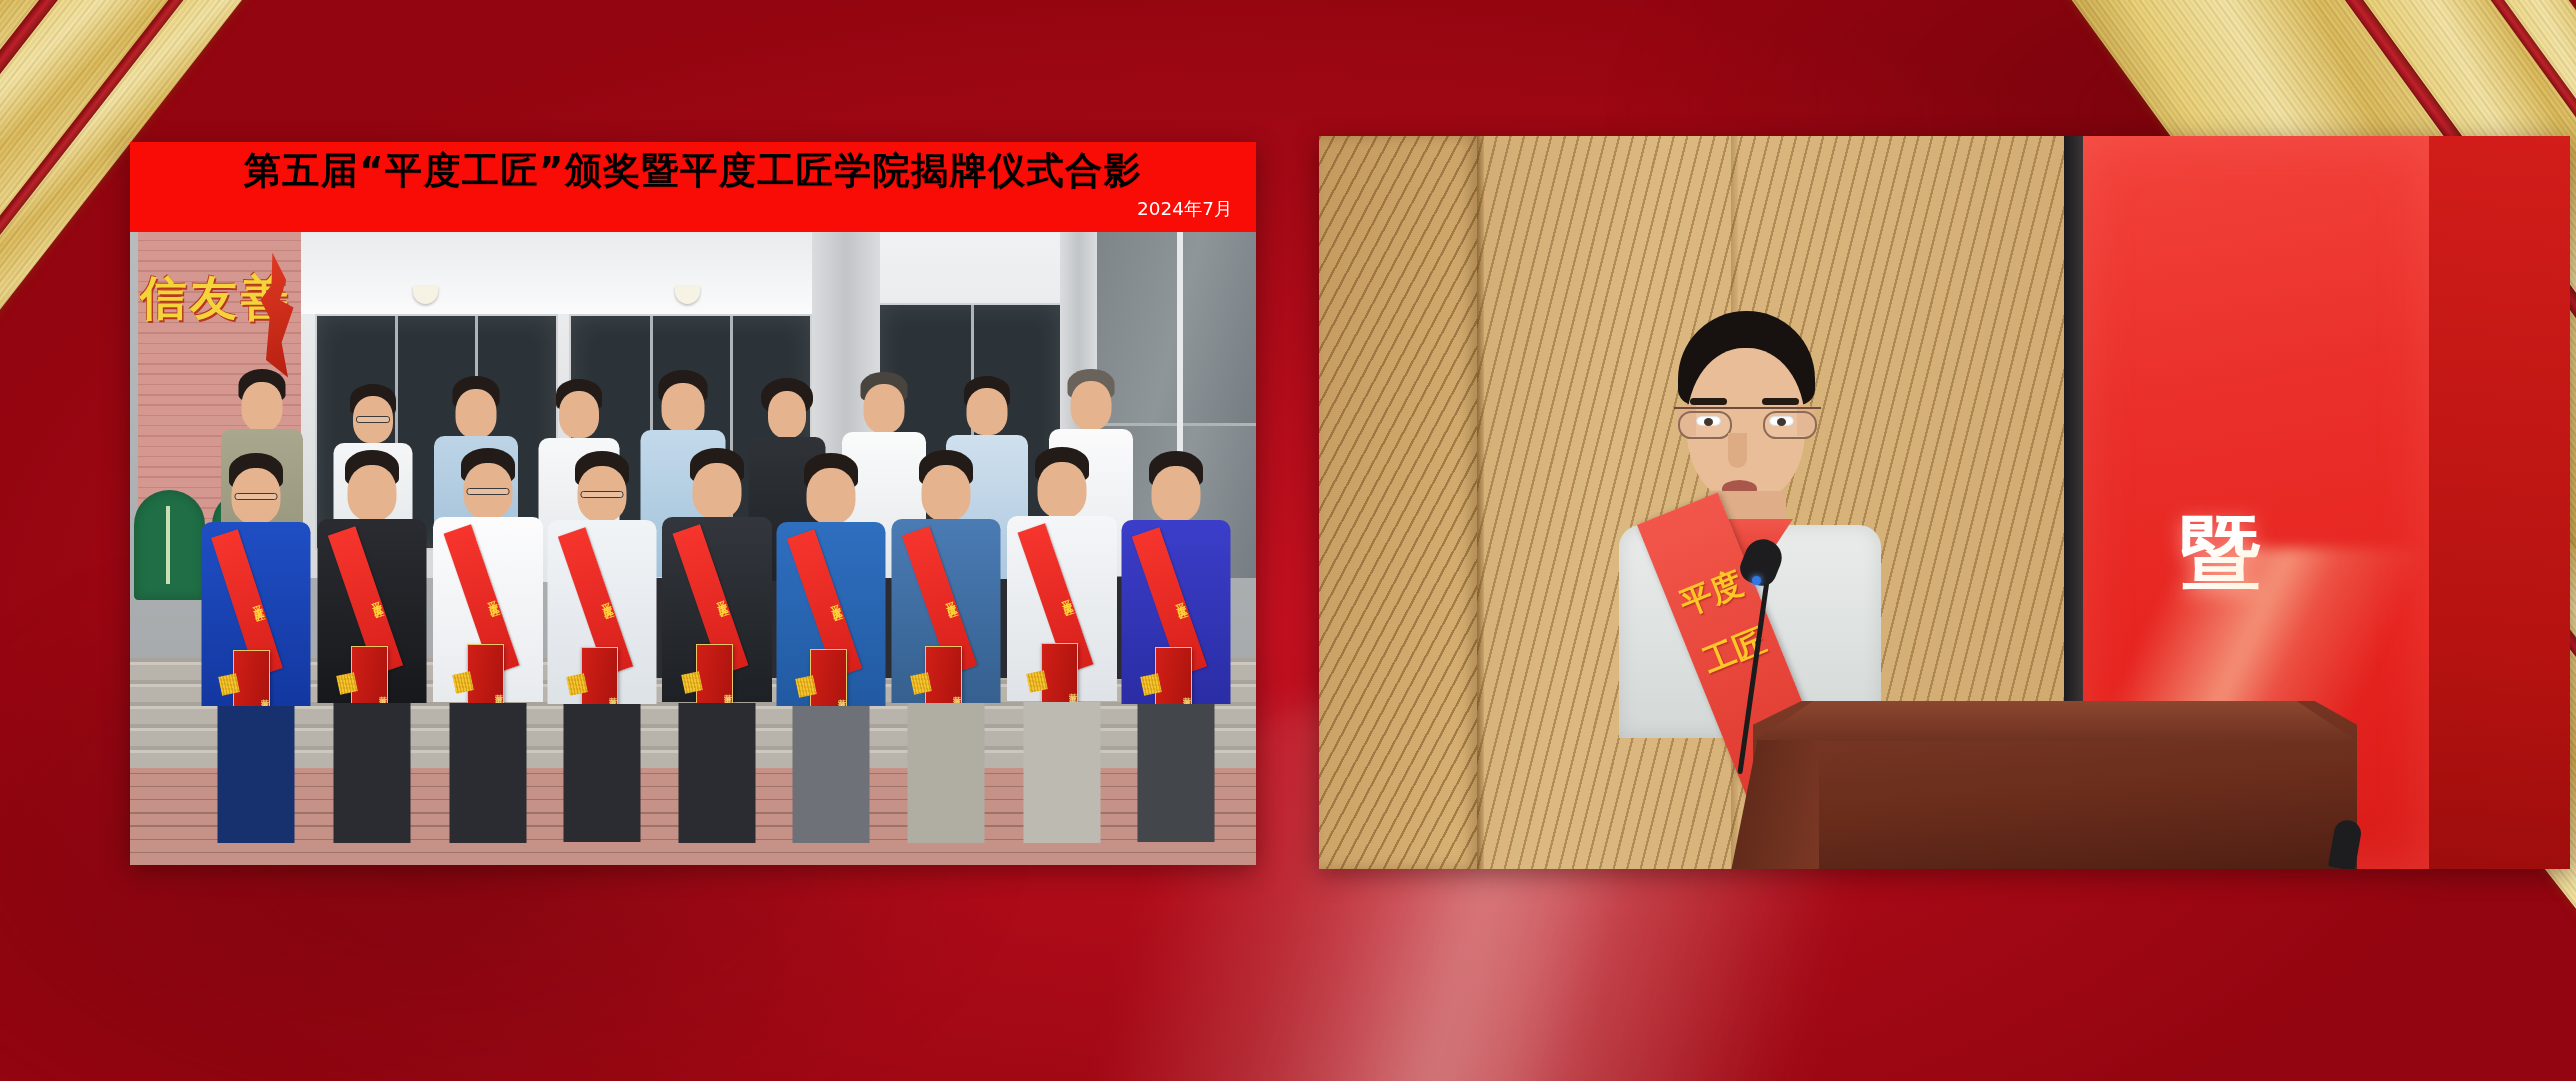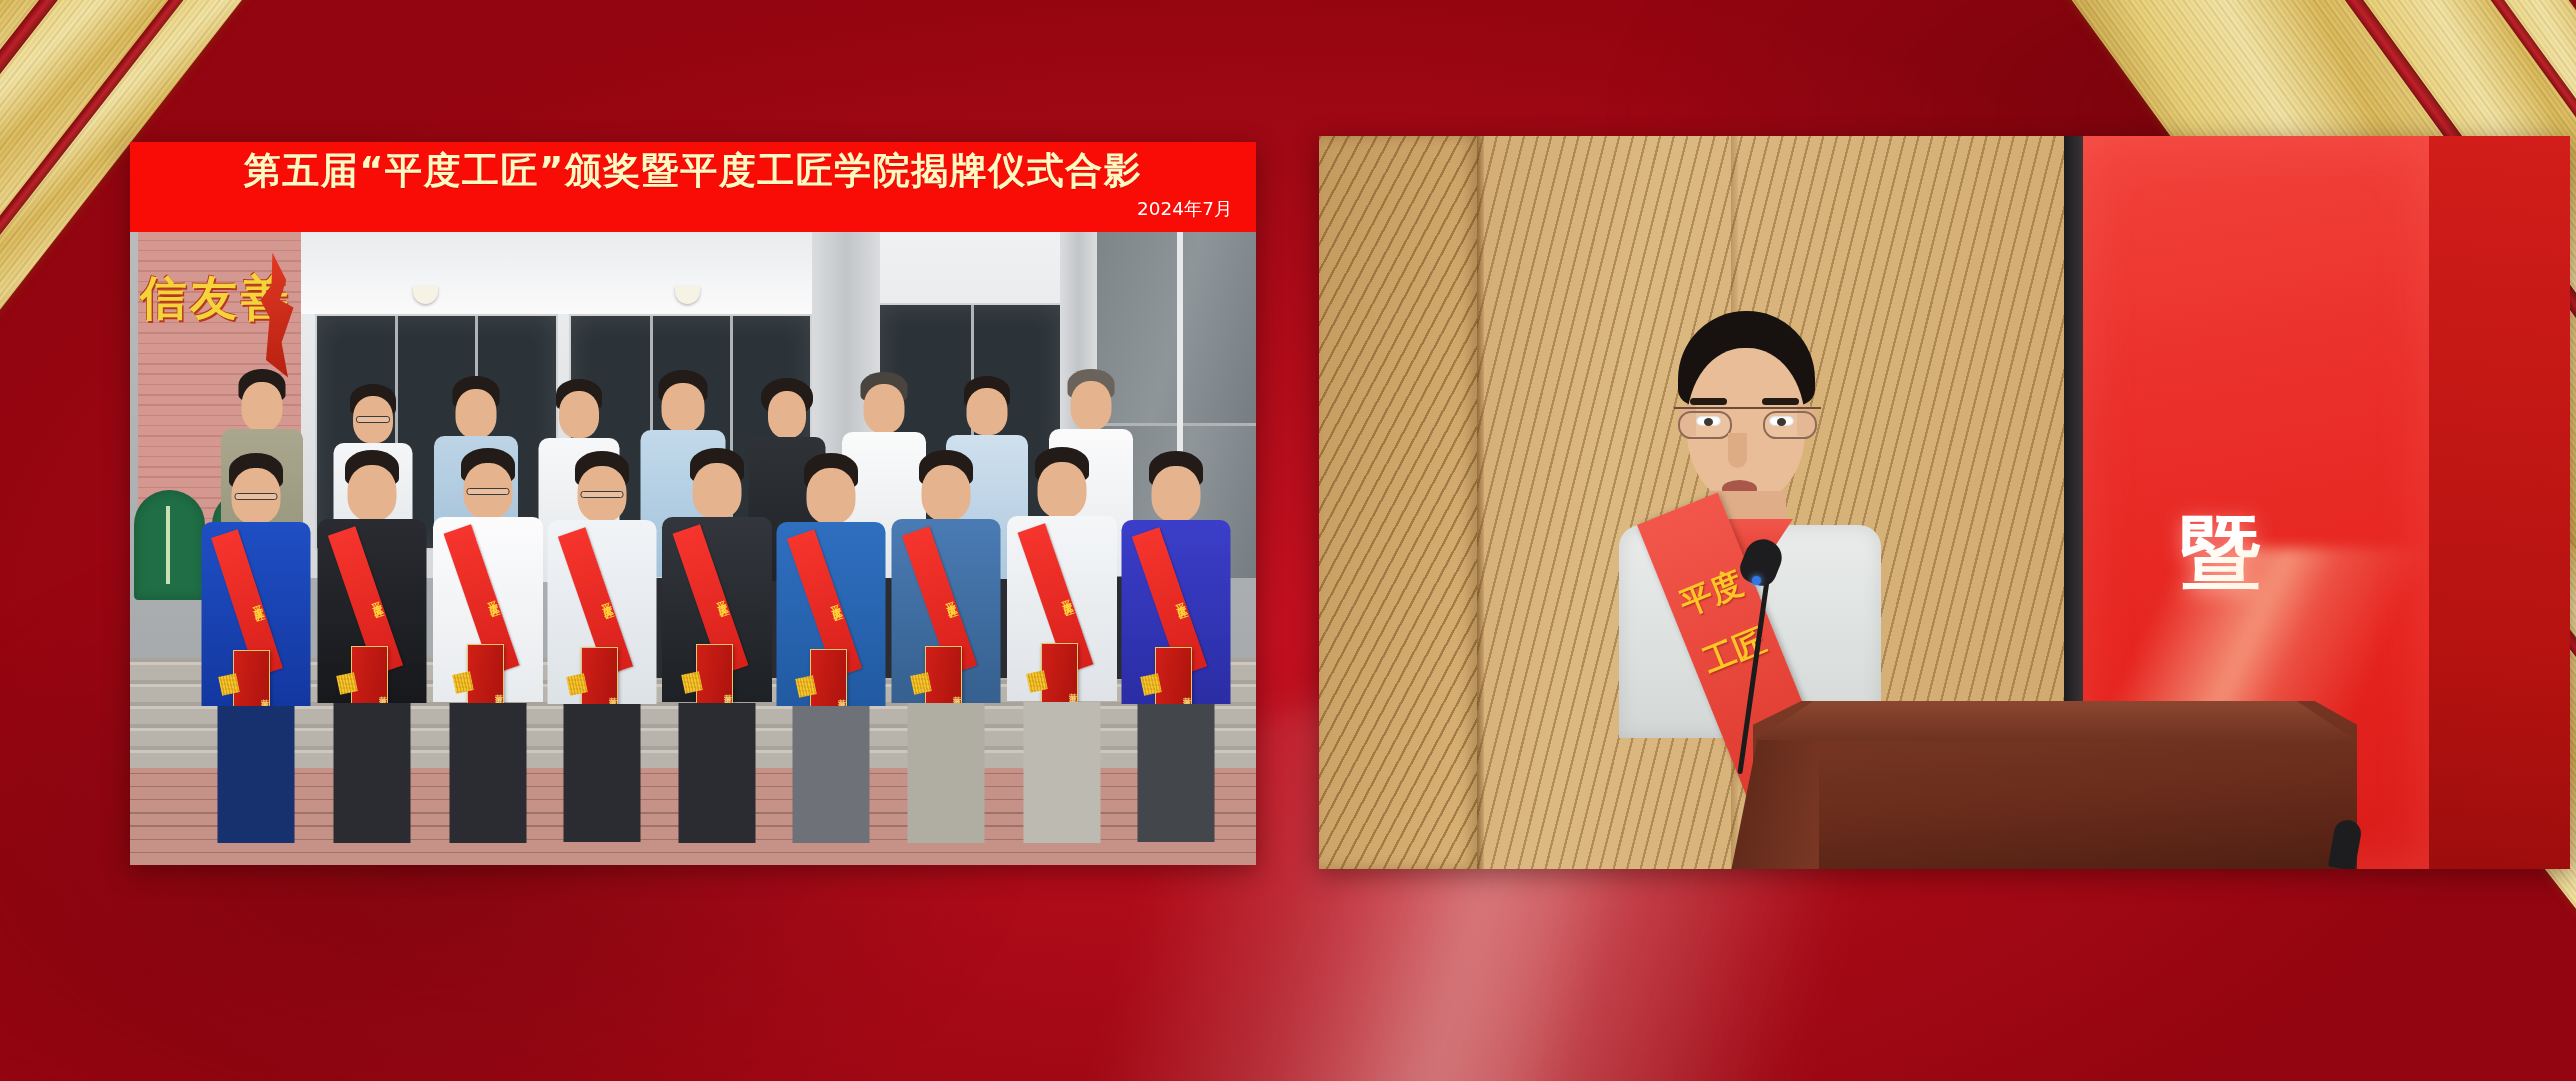--- a/index.html
+++ b/index.html
@@ -85,21 +85,21 @@
                 box-shadow:0 5.9px 25px rgba(40,0,4,.45); }
 
   
   #card-left { left:130px; top:142px; width:1126px; height:723px; }
   #title-bar {
     position:absolute; left:0; top:0; width:1126px; height:90px;
     background:#f90c05; z-index:9;
   }
   #title-main {
     position:absolute; left:0; top:5.9px; width:1126px;
-    text-align:center; color:#fef9c3; font-size:37px; font-weight:bold;
+    text-align:center; color:#000000; font-size:37px; font-weight:bold;
     letter-spacing:1.5px; line-height:46px;
     font-family:"DejaVu Sans","Liberation Sans",sans-serif;
     text-shadow:0 0.7px 0.7px rgba(0,0,0,.12);
   }
   #title-date {
     position:absolute; right:23.6px; top:56px; color:#fff;
     font-size:18.4px; line-height:22px;
     font-family:"DejaVu Sans","Liberation Sans",sans-serif;
   }
   #left-photo { position:absolute; left:0; top:90px; width:1126px; height:633px; overflow:hidden; }

